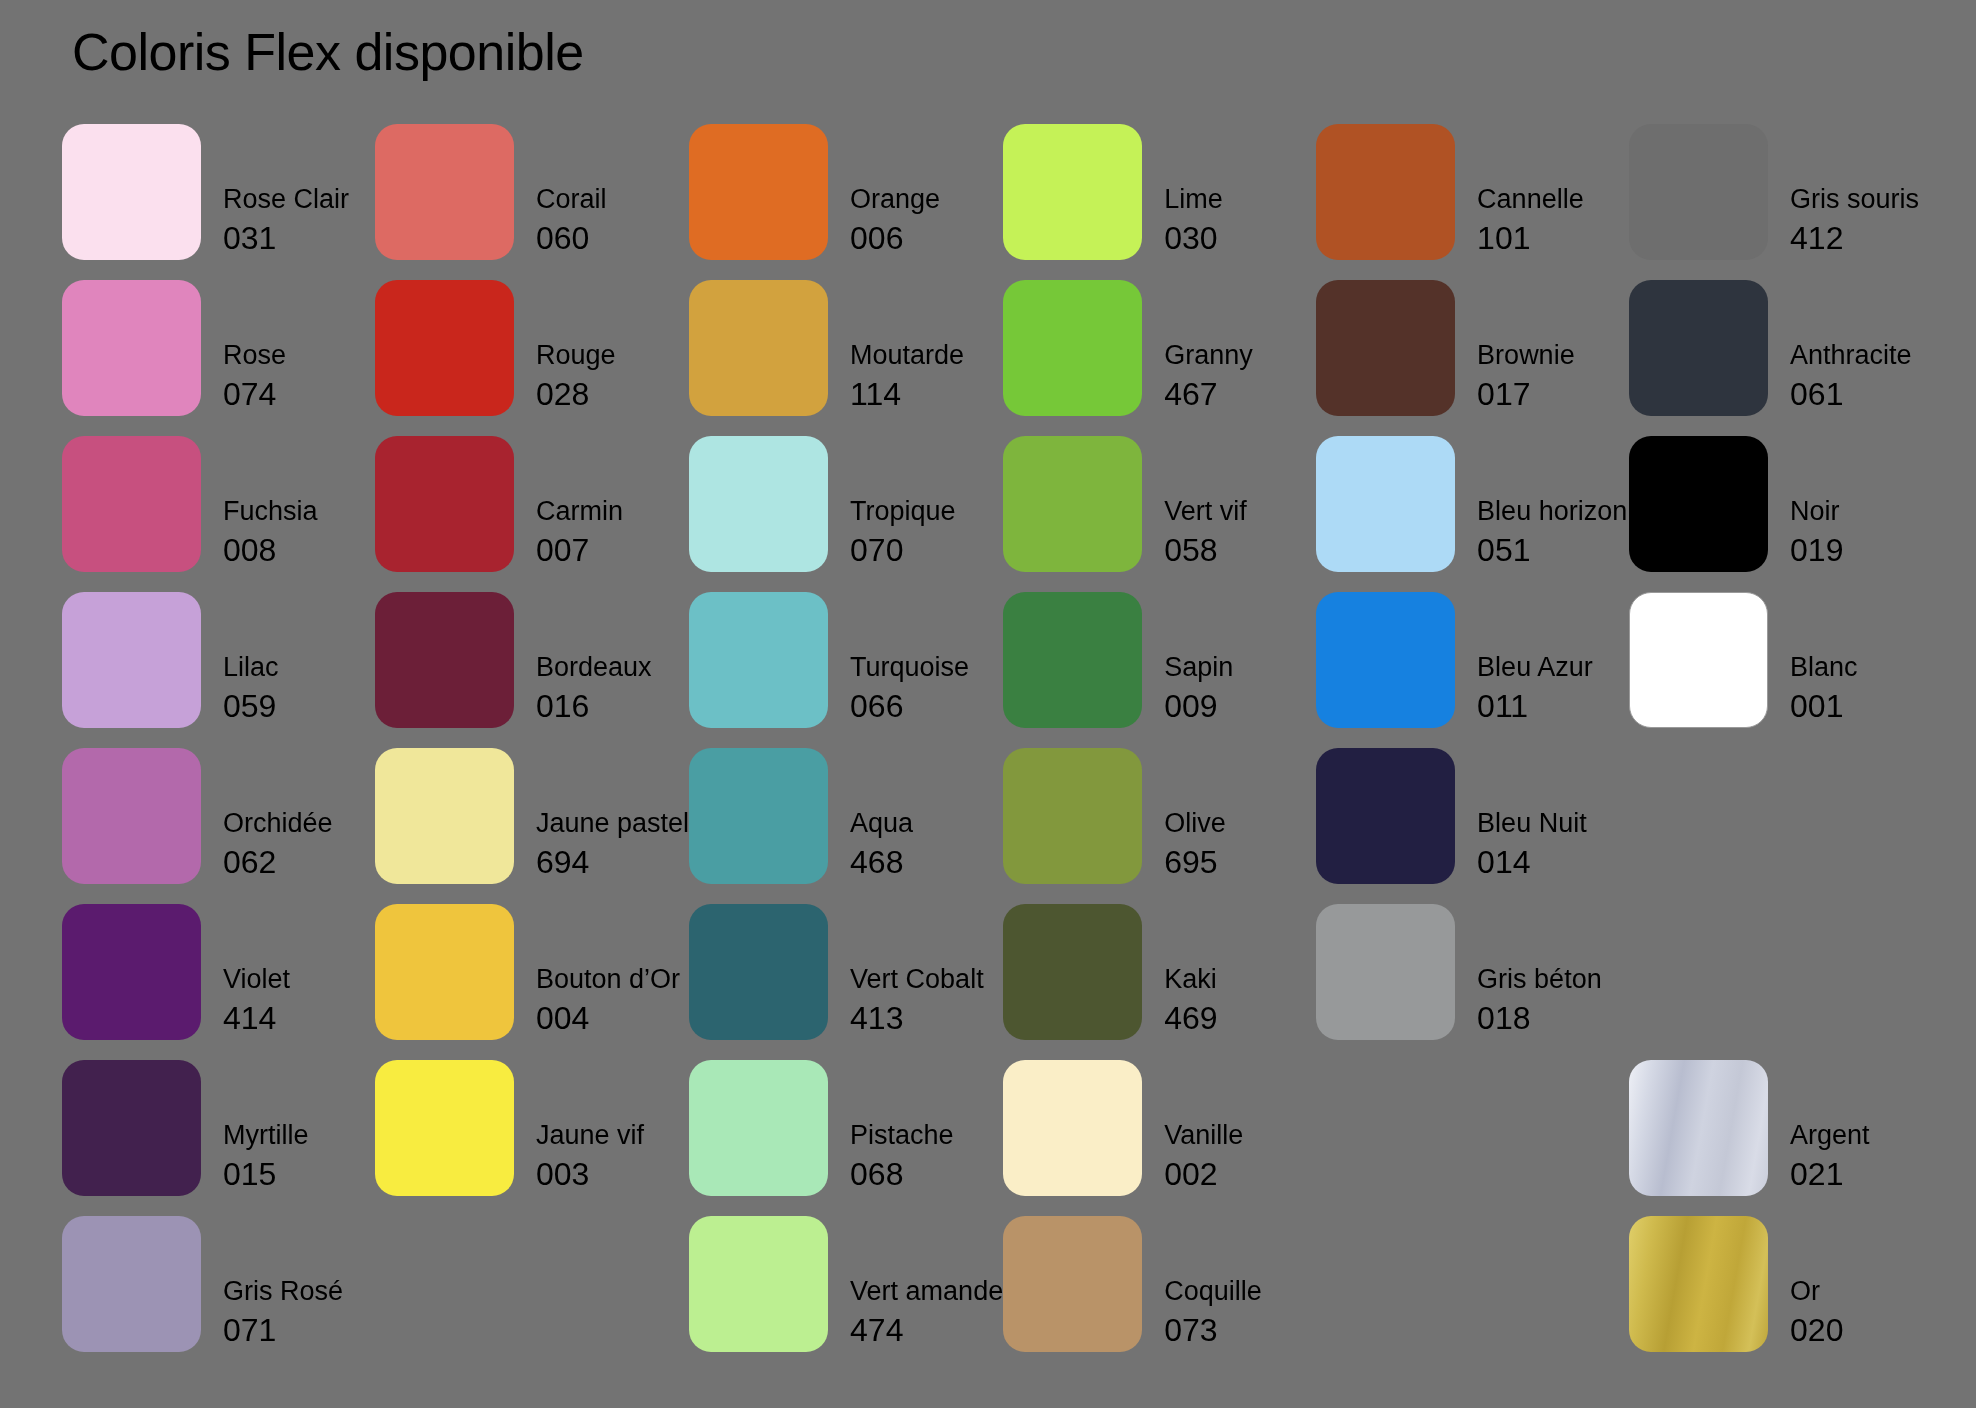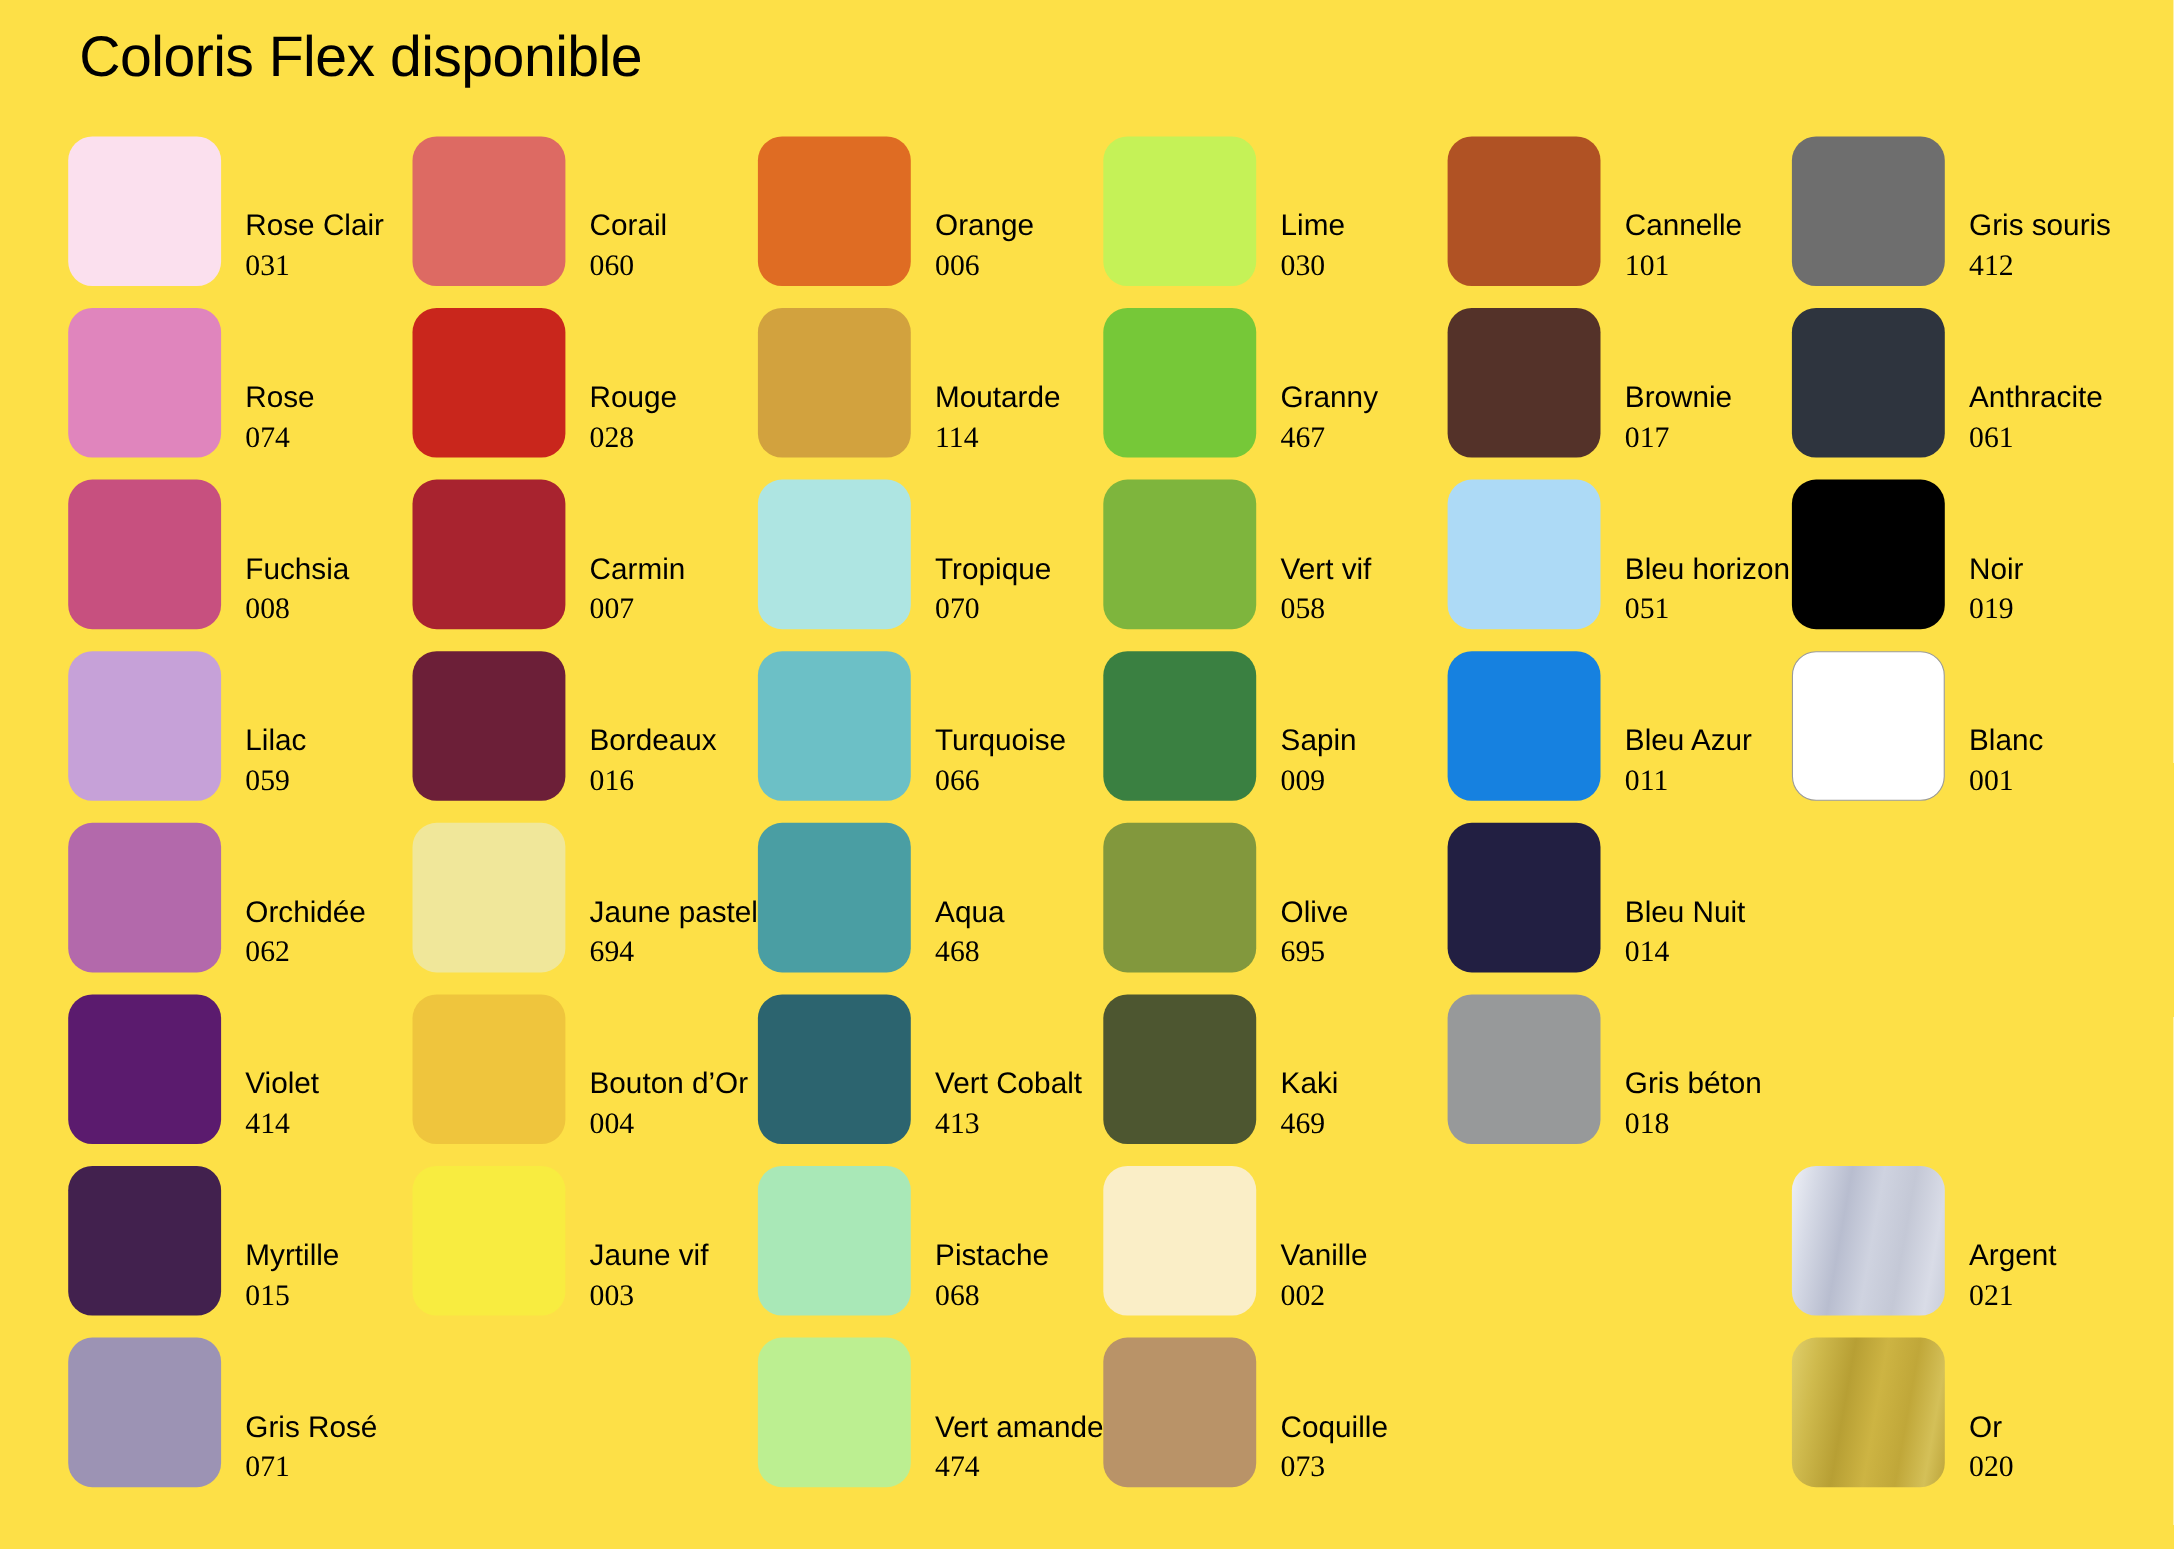--- a/index.html
+++ b/index.html
@@ -7,21 +7,21 @@
     width: 1976px;
     height: 1408px;
     background: #ffffff;
     font-family: "Liberation Sans", sans-serif;
     overflow: hidden;
   }
   .page {
     position: relative;
     width: 1976px;
     height: 1408px;
-    background: #fde047;
+    background: #737373;
   }
   .page-title {
     position: absolute;
     left: 72px;
     top: 22px;
     font-size: 52px;
     font-weight: 400;
     letter-spacing: -0.5px;
     color: #000000;
     white-space: nowrap;
@@ -62,24 +62,23 @@
     flex-direction: column;
     justify-content: center;
     line-height: 1.33;
   }
   .chip-name {
     font-size: 27px;
     color: #000000;
     white-space: nowrap;
   }
   .chip-code {
-    font-size: 27px;
+    font-size: 32px;
     color: #000000;
     white-space: nowrap;
-    font-family: Liberation Serif, serif;
   }
 </style>
 </head>
 <body>
 
 <div class="page">
 
   <h1 class="page-title">Coloris Flex disponible</h1>
 
   <div class="grid">

